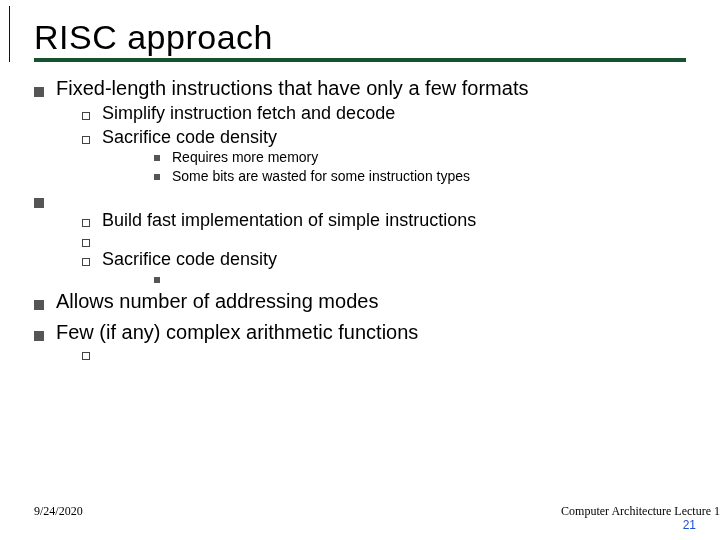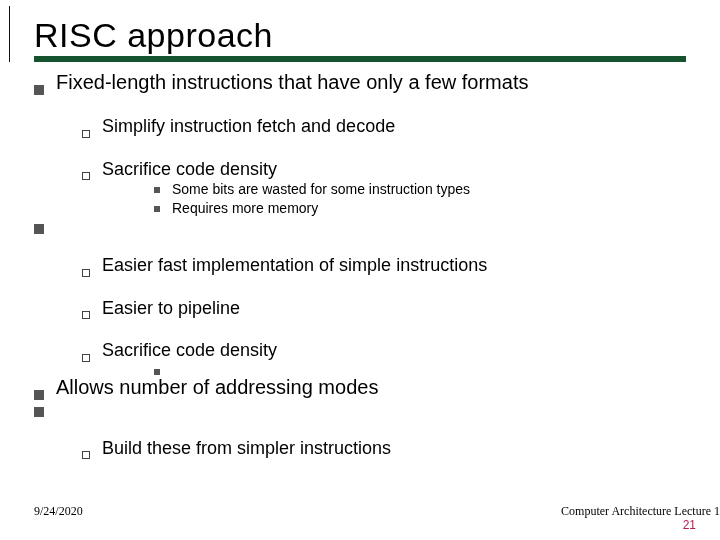--- a/index.html
+++ b/index.html
@@ -1,39 +1,39 @@
 <!DOCTYPE html>
 <html><head>
 <meta charset="utf-8">
 <style>
   * { box-sizing: border-box; margin: 0; padding: 0; }
   html, body { width: 720px; height: 540px; font-family: Arial, Helvetica, sans-serif; background: #fff; color: #000; }
   .slide { position: relative; width: 720px; height: 540px; padding: 0 34px 0 34px; }
-  .title-wrap { border-bottom: 6px solid #14532d; height: 60px; display: flex; align-items: flex-end; padding-bottom: 1px; margin-top: 2px; position:relative;}
+  .title-wrap { border-bottom: 4px solid #14532d; height: 60px; display: flex; align-items: flex-end; padding-bottom: 1px; margin-top: 2px; position:relative;}
   .title-wrap::before { content:""; position:absolute; left:-24px; top:0; bottom:-1px; width:24px; }
   .title-wrap::after { content:""; position:absolute; right:0; top:-2px; bottom:-1px; width:0; }
   .title-rule-v { position:absolute; left: 9px; top: 4px; height: 56px; border-left: 1px solid #111; }
   .slide h1 { font-size: 34px; font-weight: 400; letter-spacing: 0.5px; }
   .body { padding-top: 8px; }
   ul.l1 { list-style: none; }
-  ul.l1 > li { display: flex; align-items: flex-end; }
+  ul.l1 > li { display: flex; align-items: center; margin-top: 6px; }
   ul.l1 > li > .b { width: 10px; height: 10px; background: #555; margin-top: 7px; margin-right: 12px; flex: 0 0 auto; }
   ul.l1 > li > .t { font-size: 20px; line-height: 1.25; }
   ul.l2 { list-style: none; margin-left: 48px; }
-  ul.l2 > li { display: flex; align-items: flex-end; margin-top: 20px; }
+  ul.l2 > li { display: flex; align-items: center; margin-top: 1px; }
   ul.l2 > li > .b { width: 8px; height: 8px; border: 1px solid #444; margin-top: 6px; margin-right: 12px; flex: 0 0 auto; }
   ul.l2 > li > .t { font-size: 18px; line-height: 1.25; }
   ul.l3 { list-style: none; margin-left: 120px; }
   ul.l3 > li { display: flex; align-items: flex-start; margin-top: 1px; }
   ul.l3 > li > .b { width: 6px; height: 6px; background: #555; margin-top: 6px; margin-right: 12px; flex: 0 0 auto; }
   ul.l3 > li > .t { font-size: 14px; line-height: 1.25; }
   .footer { position: absolute; left: 0; right: 0; bottom: 10px; display: flex; align-items: center; justify-content: space-between; padding: 0 24px 0 34px; font-size: 12px; font-family: "Times New Roman", Times, serif; }
   .footer .date { color: #000; text-align: center; }
   .footer .center { position:absolute; left:6px; right:0; text-align:right; }
-  .footer .num { color: #be185d; font-family: Arial, sans-serif; margin-top: 28px; }
+  .footer .num { color: #1d4ed8; font-family: Arial, sans-serif; margin-top: 28px; }
 </style>
 </head>
 <body>
 
 <div class="slide">
   <div class="title-rule-v"></div>
   <div class="title-wrap">
     <h1>RISC approach</h1>
   </div>
 
@@ -51,41 +51,40 @@
         <span class="t">Simplify instruction fetch and decode</span>
       </li>
       <li>
         <span class="b"></span>
         <span class="t">Sacrifice code density</span>
       </li>
     </ul>
     <ul class="l3">
       <li>
         <span class="b"></span>
-        <span class="t">Some bits are wasted for some instruction types</span>
+        <span class="t">Requires more memory</span>
       </li>
       <li>
         <span class="b"></span>
-        <span class="t">Requires more memory</span>
+        <span class="t">Some bits are wasted for some instruction types</span>
       </li>
     </ul>
 
     <ul class="l1">
       <li>
         <span class="b"></span>
       </li>
     </ul>
     <ul class="l2">
       <li>
         <span class="b"></span>
-        <span class="t">Easier fast implementation of simple instructions</span>
+        <span class="t">Build fast implementation of simple instructions</span>
       </li>
       <li>
         <span class="b"></span>
-        <span class="t">Easier to pipeline</span>
       </li>
       <li>
         <span class="b"></span>
         <span class="t">Sacrifice code density</span>
       </li>
     </ul>
     <ul class="l3">
       <li>
         <span class="b"></span>
       </li>
@@ -94,26 +93,26 @@
     <ul class="l1">
       <li>
         <span class="b"></span>
         <span class="t">Allows number of addressing modes</span>
       </li>
     </ul>
 
     <ul class="l1">
       <li>
         <span class="b"></span>
+        <span class="t">Few (if any) complex arithmetic functions</span>
       </li>
     </ul>
     <ul class="l2">
       <li>
         <span class="b"></span>
-        <span class="t">Build these from simpler instructions</span>
       </li>
     </ul>
 
   </div>
 
   <div class="footer">
     <span class="date">9/24/2020</span>
     <span class="center">Computer Architecture Lecture 1</span>
     <span class="num">21</span>
   </div>

